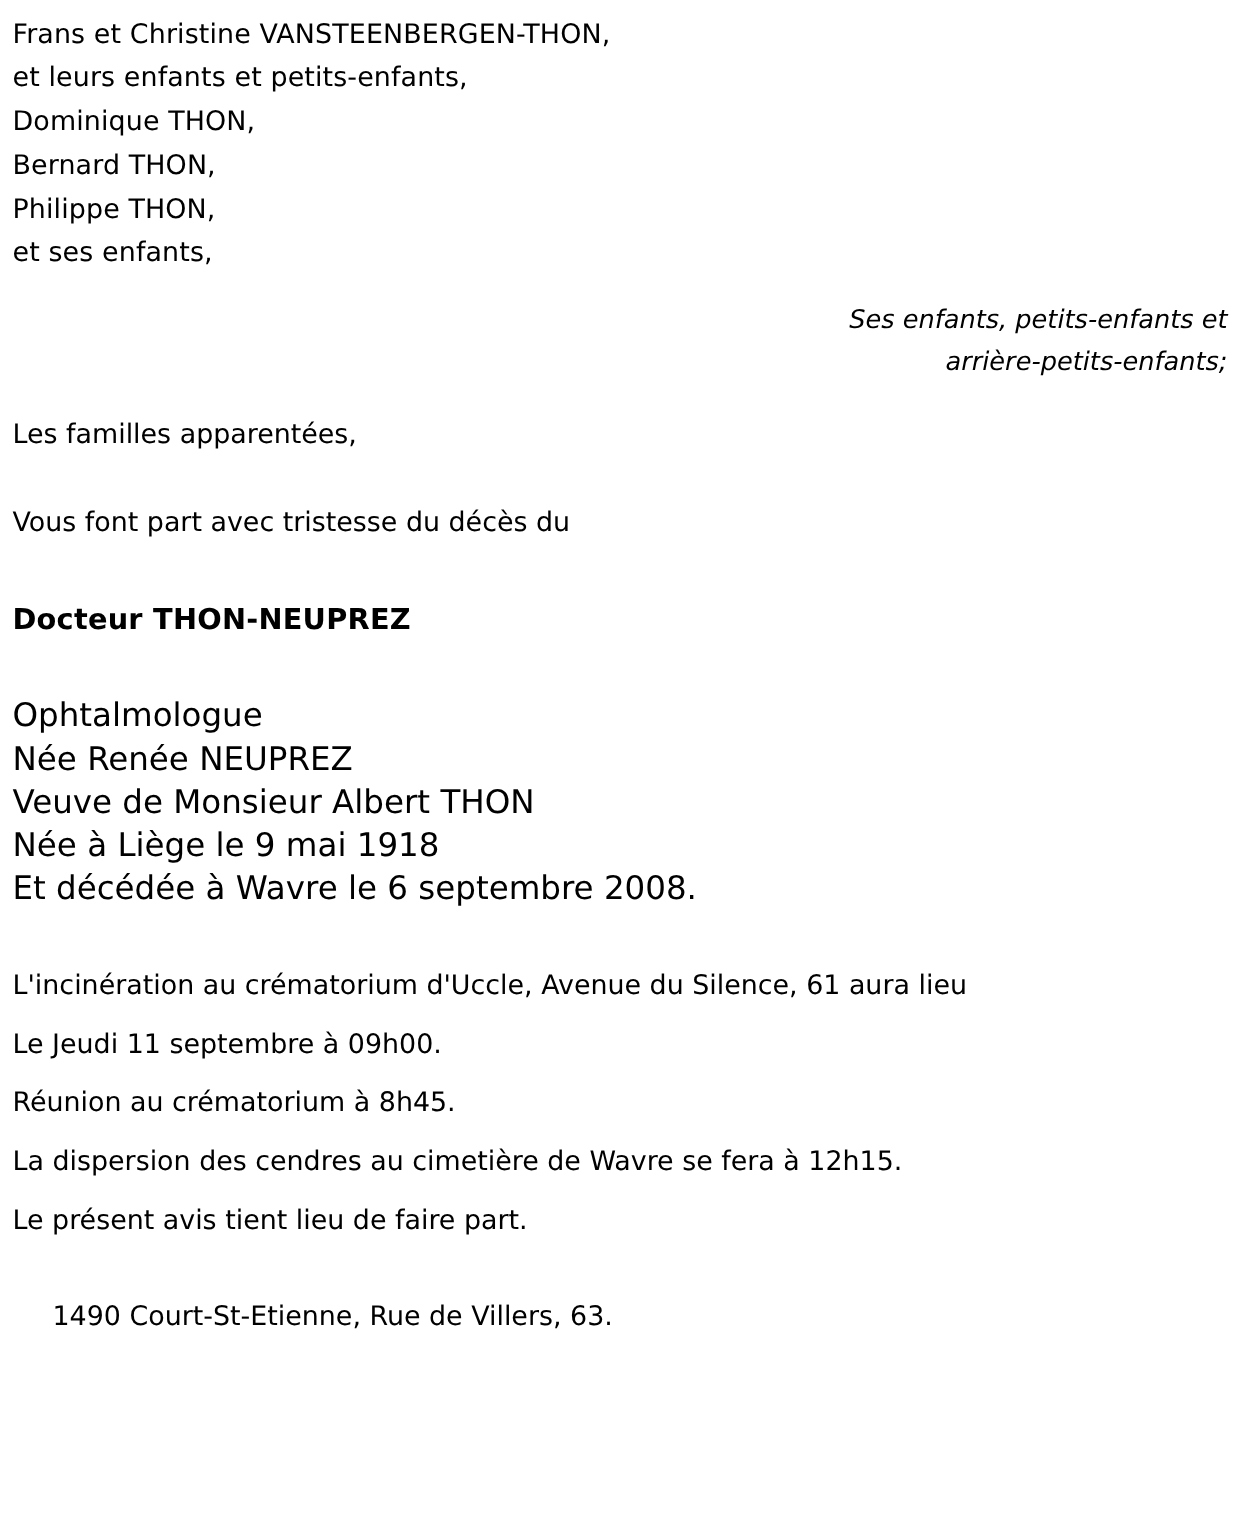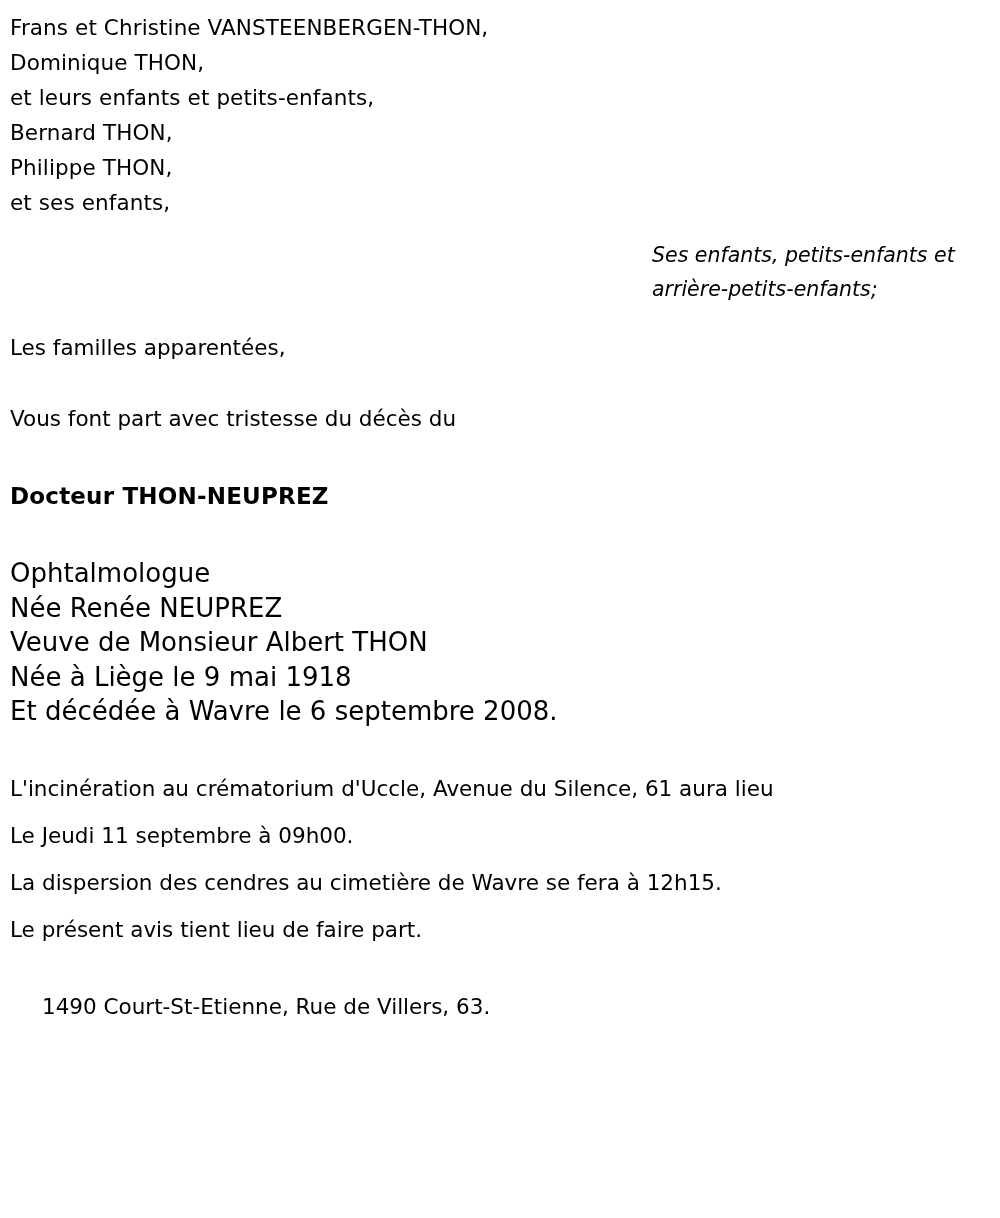--- a/index.html
+++ b/index.html
@@ -33,20 +33,21 @@
     letter-spacing: 0.1px;
   }
   .family-list div {
     white-space: nowrap;
   }
   .descendants {
     position: absolute;
     right: 8px;
     top: 228px;
     width: 330px;
+    text-align: right;
     font-style: italic;
     font-size: 20.5px;
     line-height: 34px;
   }
   .block-gap-1 {
     height: 110px;
   }
   .para {
     font-size: 21.5px;
     line-height: 35px;
@@ -84,22 +85,22 @@
   }
 </style>
 </head>
 <body>
 
 <div class="page">
   <div class="content">
 
     <div class="family-list">
       <div>Frans et Christine VANSTEENBERGEN-THON,</div>
+      <div>et leurs enfants et petits-enfants,</div>
       <div>Dominique THON,</div>
-      <div>et leurs enfants et petits-enfants,</div>
       <div>Bernard THON,</div>
       <div>Philippe THON,</div>
       <div>et ses enfants,</div>
     </div>
 
     <div class="descendants">Ses enfants, petits-enfants et arrière-petits-enfants;</div>
 
     <div class="block-gap-1"></div>
 
     <div class="para">Les familles apparentées,</div>
@@ -120,20 +121,21 @@
       <div>Veuve de Monsieur Albert THON</div>
       <div>Née à Liège le 9 mai 1918</div>
       <div>Et décédée à Wavre le 6 septembre 2008.</div>
     </div>
 
     <div class="spacer-sm"></div>
 
     <div class="ceremony">
       <div>L'incinération au crématorium d'Uccle, Avenue du Silence, 61 aura lieu</div>
       <div>Le Jeudi 11 septembre à 09h00.</div>
+      <div>Réunion au crématorium à 8h45.</div>
       <div>La dispersion des cendres au cimetière de Wavre se fera à 12h15.</div>
       <div>Le présent avis tient lieu de faire part.</div>
     </div>
 
     <div class="spacer-sm"></div>
 
     <div class="address">1490 Court-St-Etienne, Rue de Villers, 63.</div>
 
   </div>
 </div>

